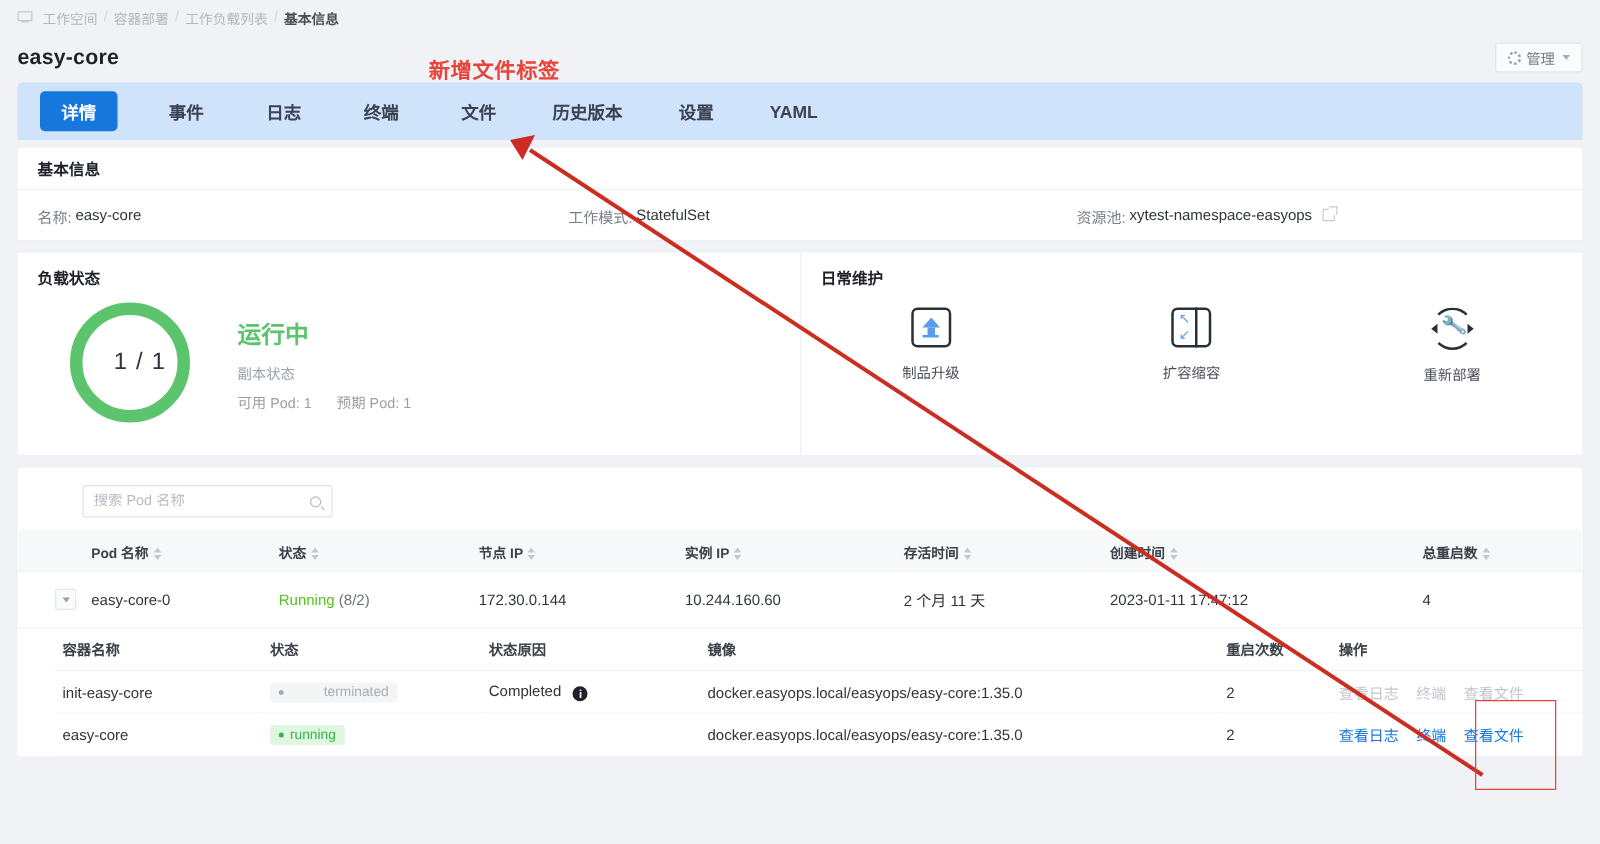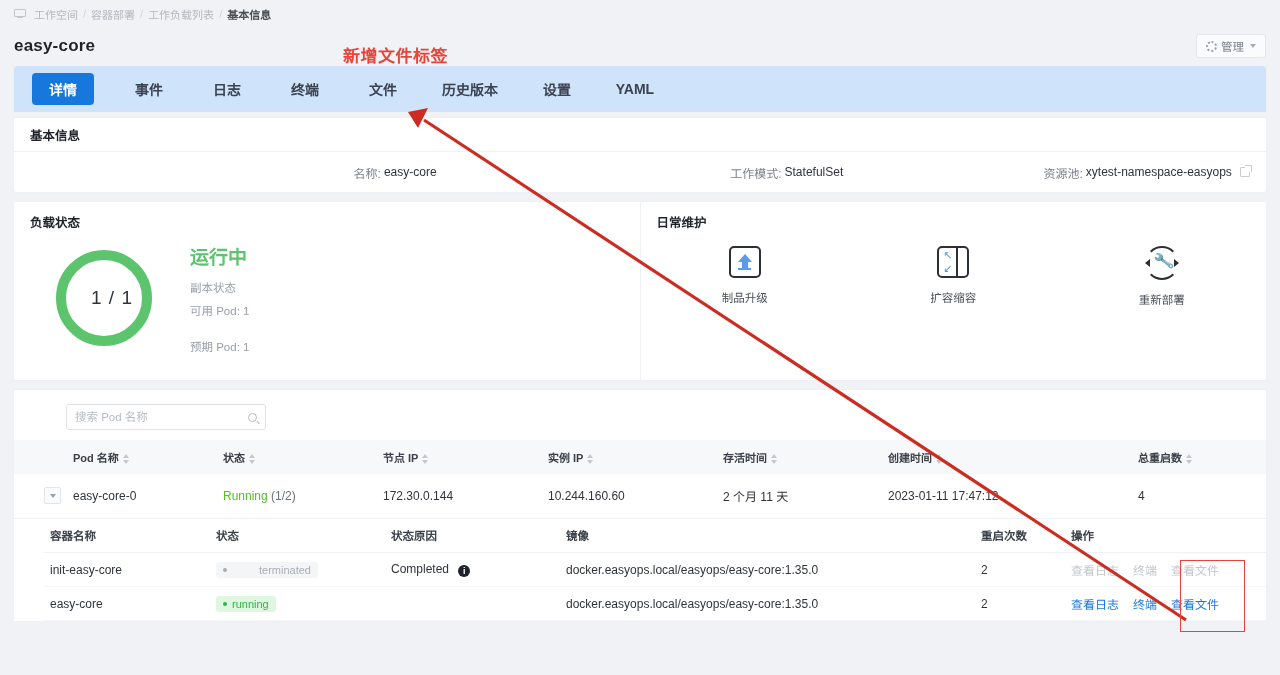--- a/index.html
+++ b/index.html
@@ -74,21 +74,21 @@
   .card + .card { margin-top: 10px; }
   .card-hd {
     height: 34px; display: flex; align-items: center;
     padding: 0 16px; font-size: 12.5px; font-weight: bold; color: #1f2329;
     border-bottom: 1px solid #f0f1f4;
   }
   .info-row {
     display: flex; align-items: center; height: 40px; padding: 0 16px;
     font-size: 12px; color: #555a62;
   }
-  .info-item { width: 33.33%; display: flex; align-items: center; gap: 3px; justify-content: flex-end; }
+  .info-item { width: 33.33%; display: flex; align-items: center; gap: 3px; }
   .info-item:nth-child(2) { padding-left: 18px; }
   .info-item:nth-child(3) { padding-left: 18px; }
   .info-label { color: #7b8088; }
   .info-value { color: #2f343b; }
   .ext-link {
     display:inline-block; width:10px; height:10px; position:relative; margin-left:5px;
     border:1px solid #c9ccd2; border-radius:1px; cursor:pointer;
   }
   .ext-link::after {
     content:""; position:absolute; right:-3px; top:-3px;
@@ -105,21 +105,21 @@
   .status-body { display: flex; align-items: center; padding: 2px 16px 26px 16px; }
   .donut {
     width: 96px; height: 96px; border-radius: 50%;
     border: 10px solid #5cc46c;
     display: flex; align-items: center; justify-content: center;
     margin-left: 26px; margin-right: 38px;
   }
   .donut span { font-size: 19px; color: #2f343b; letter-spacing: 1px; margin-left: 16px; }
   .status-text .run { font-size: 19px; color: #5cc46c; font-weight: bold; }
   .status-text .sub { font-size: 11.5px; color: #9aa0a8; margin-top: 10px; }
-  .status-text .pods { font-size: 11.5px; color: #9aa0a8; margin-top: 7px; display:flex; gap:20px;flex-direction:column;}
+  .status-text .pods { font-size: 11.5px; color: #9aa0a8; margin-top: 7px; display:flex; gap:20px;}
 
   .maint-body { display: flex; padding: 6px 0 26px 0; }
   .maint-item { flex: 1; display:flex; flex-direction: column; align-items:center; cursor:pointer; }
   .maint-label { margin-top: 11px; font-size: 11.5px; color: #4a4f57; }
   .ic-box { width: 32px; height: 32px; border: 2px solid #2b3038; border-radius: 5px;
             display:flex; align-items:center; justify-content:center; position:relative; }
   .arrow-up {
     width: 0; height: 0; border-left: 7px solid transparent; border-right: 7px solid transparent;
     border-bottom: 8px solid #5b9bec; position: relative;
   }
@@ -376,21 +376,21 @@
       <tbody class="pods-body">
         <tr>
           <td class="c-expand">
             <div class="exp-btn">
                 <i></i>
               </div>
           </td>
           <td>easy-core-0</td>
           <td>
             <span class="running">Running</span>
-            <span class="muted">(1/2)</span>
+            <span class="muted">(8/2)</span>
           </td>
           <td>172.30.0.144</td>
           <td>10.244.160.60</td>
           <td>2 个月 11 天</td>
           <td>2023-01-11 17:47:12</td>
           <td>4</td>
         </tr>
       </tbody>
     </table>
 

